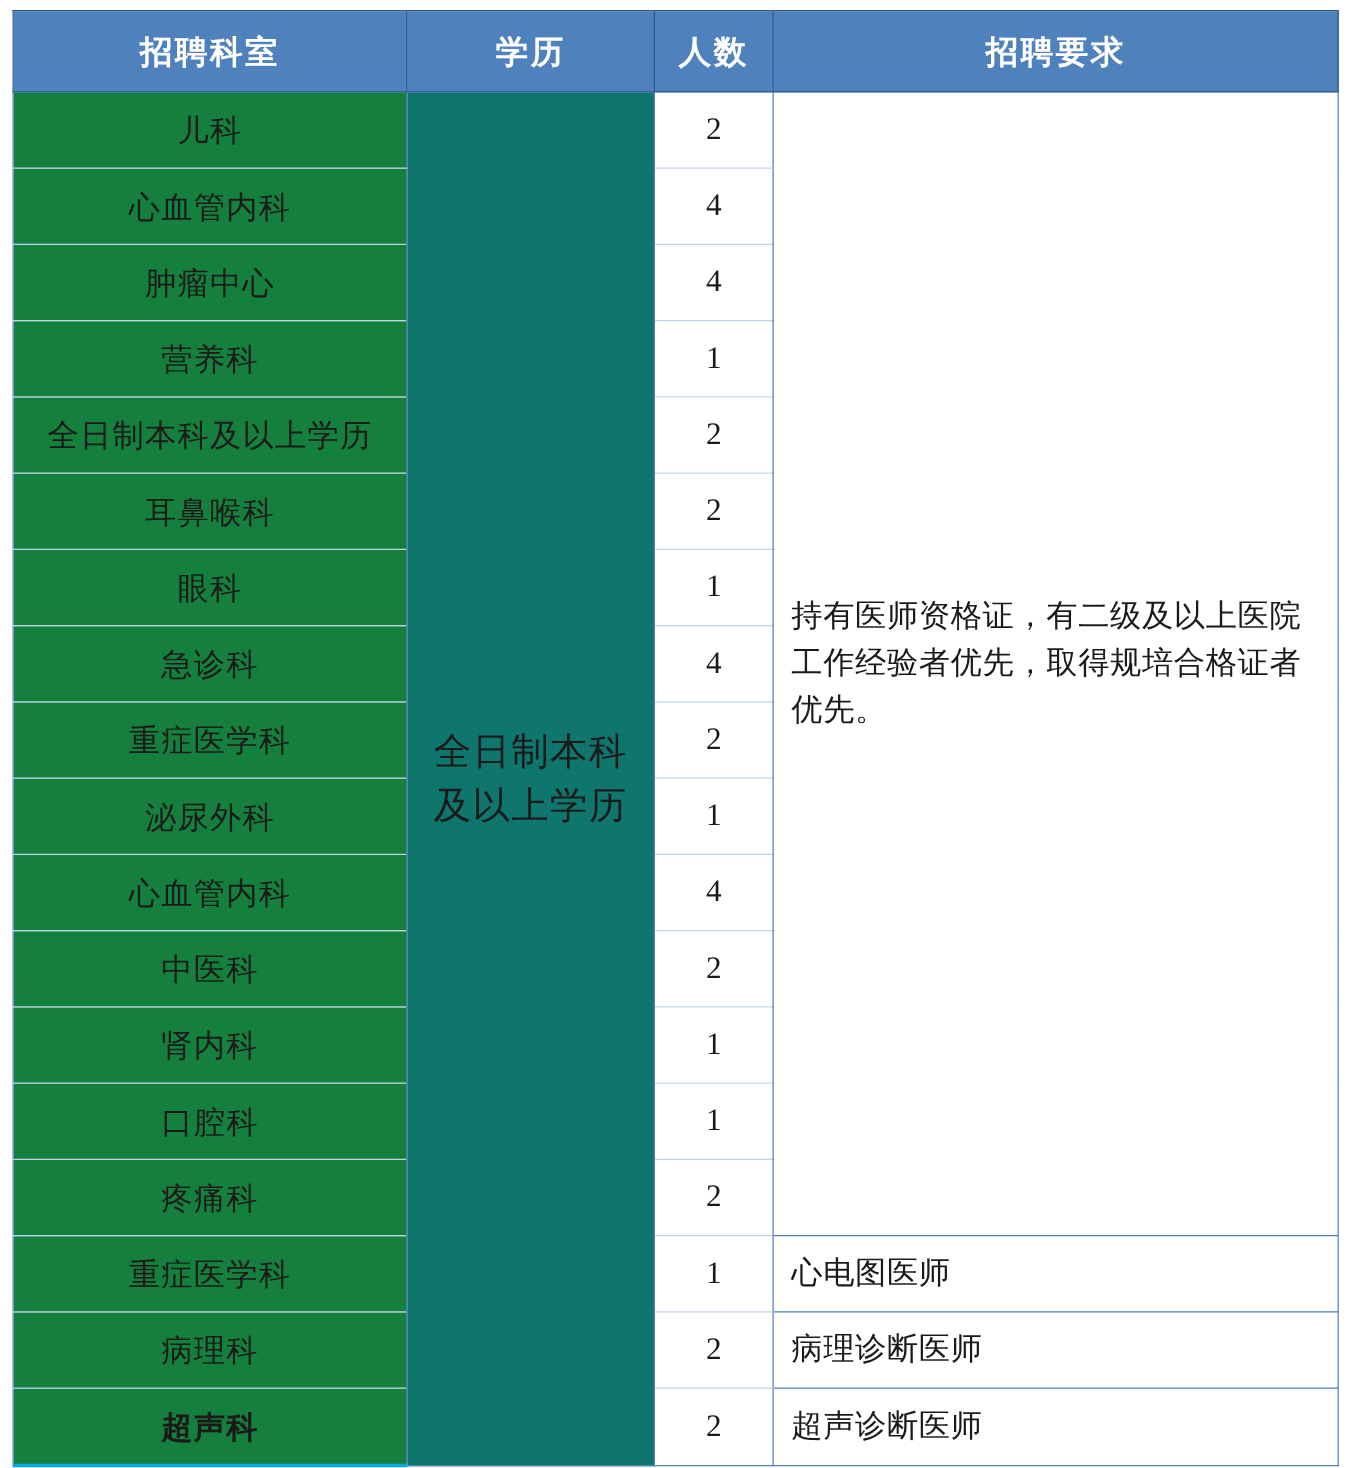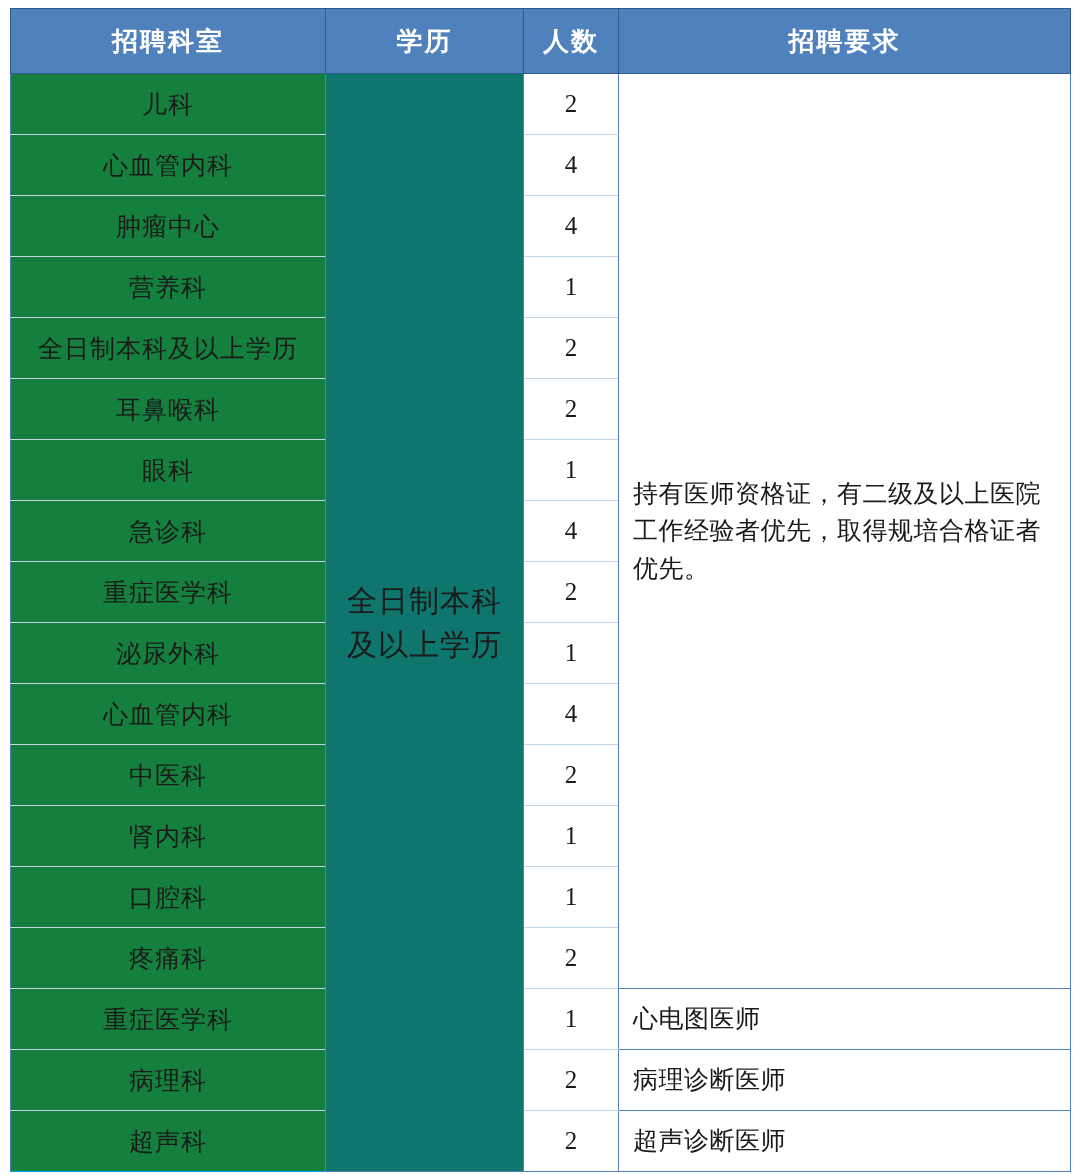--- a/index.html
+++ b/index.html
@@ -55,21 +55,21 @@
   tbody td.dept {
     background: #15803d;
     border-left: 1px solid #4f81bd;
     border-right: 1px solid #4f81bd;
     border-top: 1px solid #c3d4e8;
     border-bottom: 1px solid #c3d4e8;
     letter-spacing: 1px;
     margin-top: 24px;
   }
   tbody tr:first-child td.dept { border-top: 1px solid #4f81bd; }
-  tbody tr:last-child td.dept  { border-bottom: 1px solid #0ea5e9; }
+  tbody tr:last-child td.dept  { border-bottom: 3px solid #0ea5e9; font-weight: bold; }
 
   tbody td.edu {
     background: #0f766e;
     border-left: 1px solid #4f81bd;
     border-right: 1px solid #4f81bd;
     border-bottom: 1px solid #4f81bd;
     border-top: none;
     line-height: 1.45;
     font-size: 30px;
     letter-spacing: 1px;

